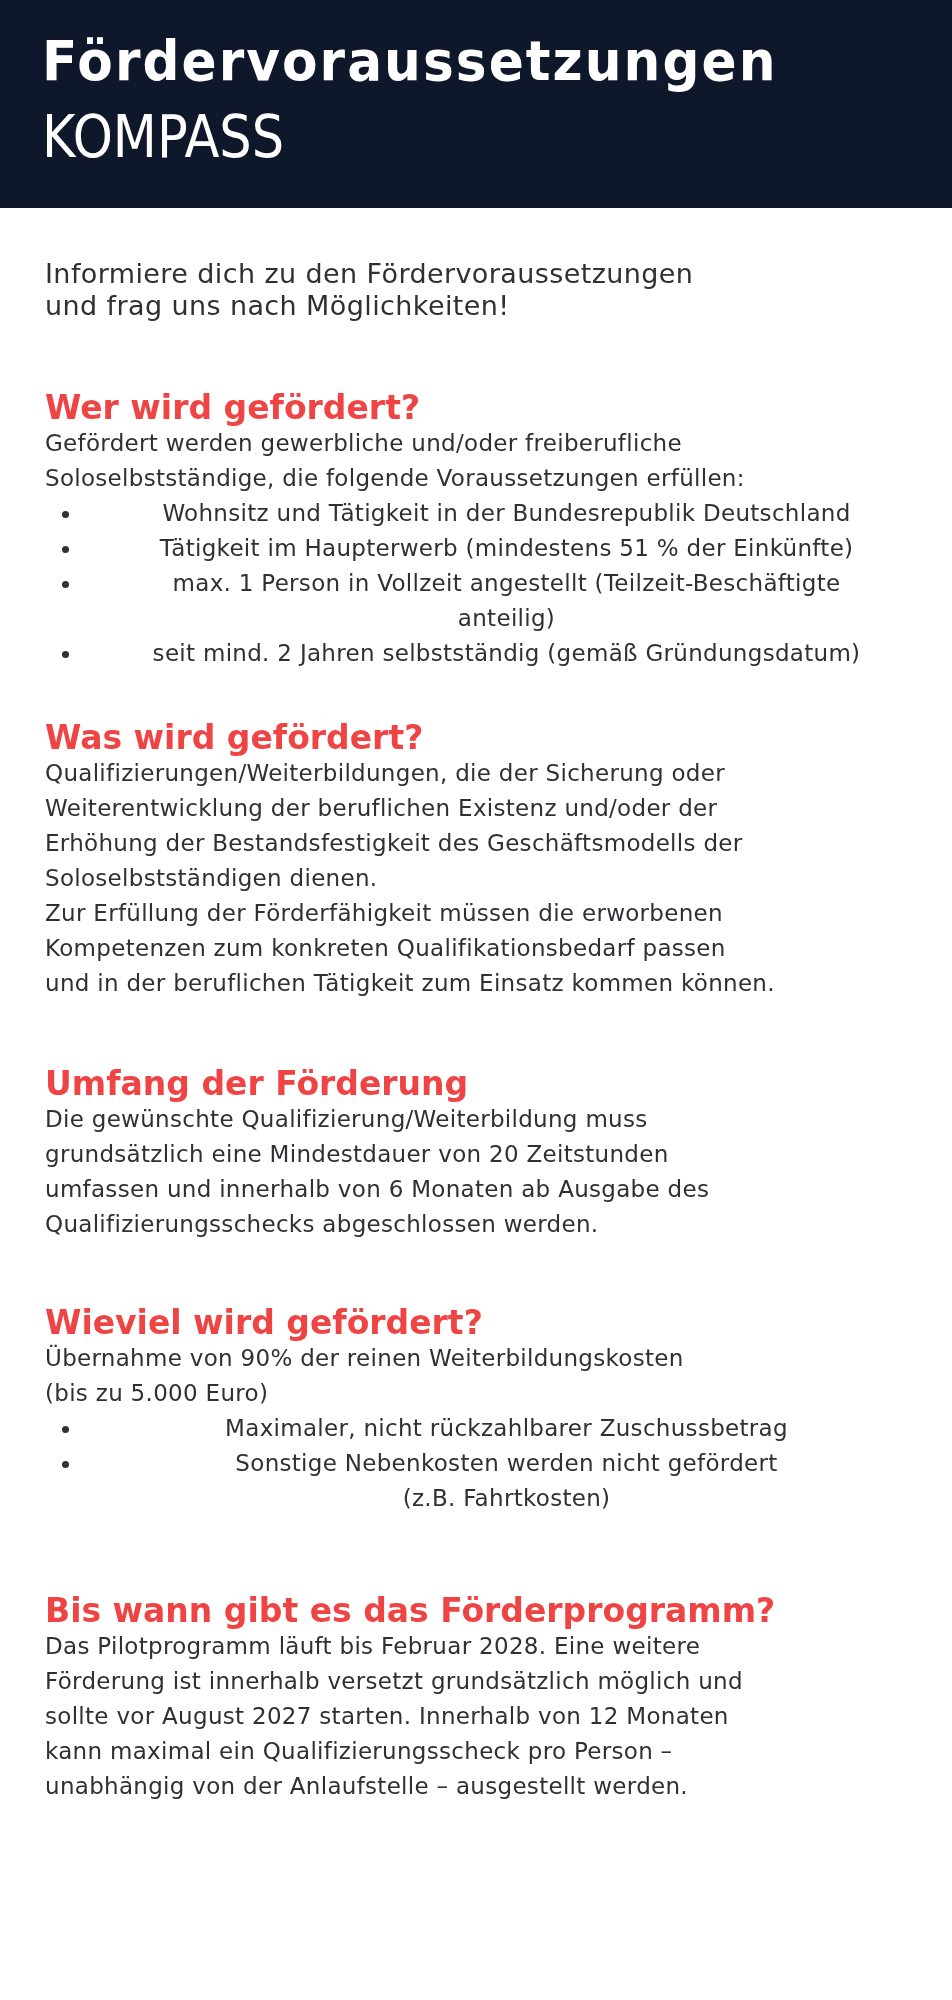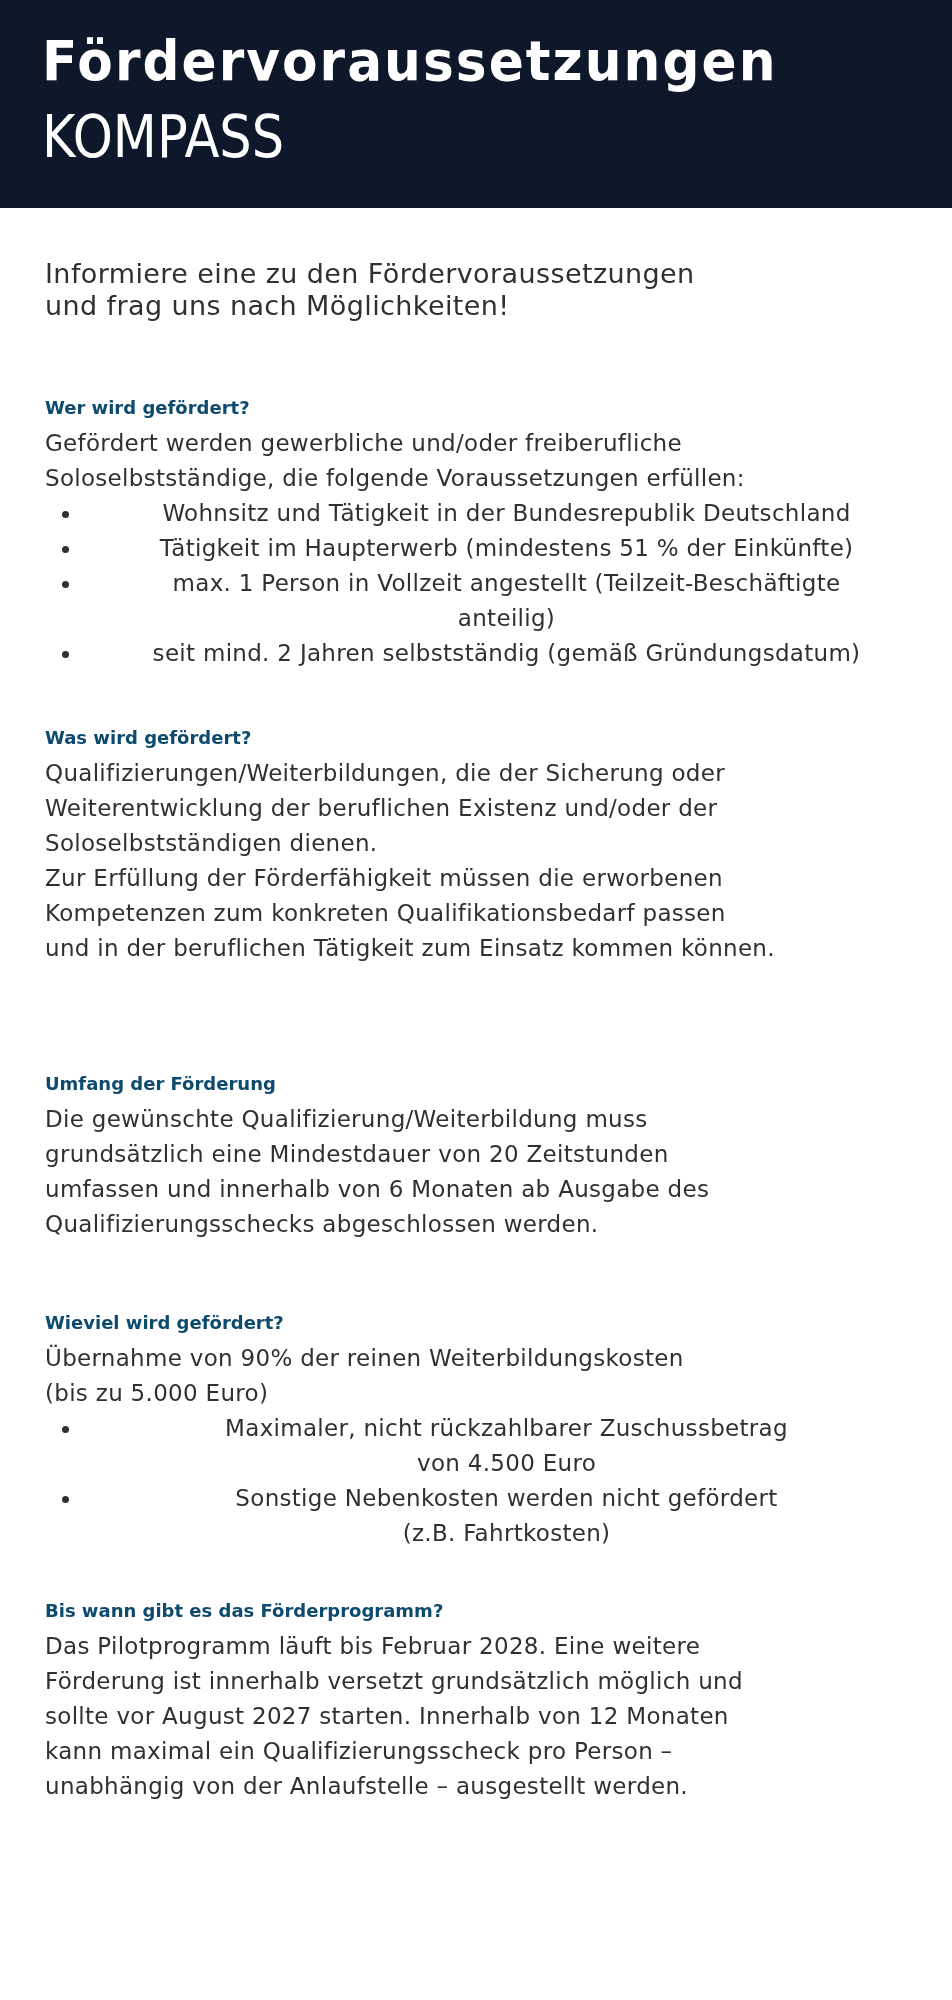--- a/index.html
+++ b/index.html
@@ -28,21 +28,21 @@
 
   .intro {
     position: absolute; left: 45px; top: 258px; width: 860px;
     font-size: 27px; line-height: 32px; color: #2f3033;
     letter-spacing: 0.4px;
   }
 
   .section { position: absolute; left: 45px; width: 880px; }
   .section h2 {
     font-family: "DejaVu Sans", sans-serif; font-weight: bold;
-    font-size: 18px; line-height: 36px; color: #0c4a6e;
+    font-size: 33px; line-height: 36px; color: #ef4444;
     white-space: nowrap;
   }
   .section p, .section li {
     font-size: 23px; line-height: 35px; color: #2f3033;
     letter-spacing: 0.3px;
   }
   .section ul { list-style: none; padding-left: 0; }
   .section li { position: relative; padding-left: 43px; text-align: center; }
   .section li::before {
     content: ""; position: absolute; left: 17px; top: 15px;
@@ -52,21 +52,21 @@
 </style>
 </head>
 <body>
 
 <header class="header">
   <h1 class="title">Fördervoraussetzungen</h1>
   <div class="subtitle">KOMPASS</div>
 </header>
 
 <div class="intro">
-  <span class="line">Informiere eine zu den Fördervoraussetzungen</span>
+  <span class="line">Informiere dich zu den Fördervoraussetzungen</span>
   <span class="line">und frag uns nach Möglichkeiten!</span>
 </div>
 
 <section class="section" style="top:390px;">
   <h2>Wer wird gefördert?</h2>
   <p>
     <span class="line">Gefördert werden gewerbliche und/oder freiberufliche</span>
     <span class="line">Soloselbstständige, die folgende Voraussetzungen erfüllen:</span>
   </p>
   <ul>
@@ -84,20 +84,21 @@
         <span class="line">seit mind. 2 Jahren selbstständig (gemäß Gründungsdatum)</span>
       </li>
   </ul>
 </section>
 
 <section class="section" style="top:720px;">
   <h2>Was wird gefördert?</h2>
   <p>
     <span class="line">Qualifizierungen/Weiterbildungen, die der Sicherung oder</span>
     <span class="line">Weiterentwicklung der beruflichen Existenz und/oder der</span>
+    <span class="line">Erhöhung der Bestandsfestigkeit des Geschäftsmodells der</span>
     <span class="line">Soloselbstständigen dienen.</span>
     <span class="line">Zur Erfüllung der Förderfähigkeit müssen die erworbenen</span>
     <span class="line">Kompetenzen zum konkreten Qualifikationsbedarf passen</span>
     <span class="line">und in der beruflichen Tätigkeit zum Einsatz kommen können.</span>
   </p>
 </section>
 
 <section class="section" style="top:1066px;">
   <h2>Umfang der Förderung</h2>
   <p>
@@ -110,21 +111,20 @@
 
 <section class="section" style="top:1305px;">
   <h2>Wieviel wird gefördert?</h2>
   <p>
     <span class="line">Übernahme von 90% der reinen Weiterbildungskosten</span>
     <span class="line">(bis zu 5.000 Euro)</span>
   </p>
   <ul>
     <li>
       <span class="line">Maximaler, nicht rückzahlbarer Zuschussbetrag</span>
-      <span class="line">von 4.500 Euro</span>
     </li>
     <li>
       <span class="line">Sonstige Nebenkosten werden nicht gefördert</span>
       <span class="line">(z.B. Fahrtkosten)</span>
     </li>
   </ul>
 </section>
 
 <section class="section" style="top:1593px;">
   <h2>Bis wann gibt es das Förderprogramm?</h2>

